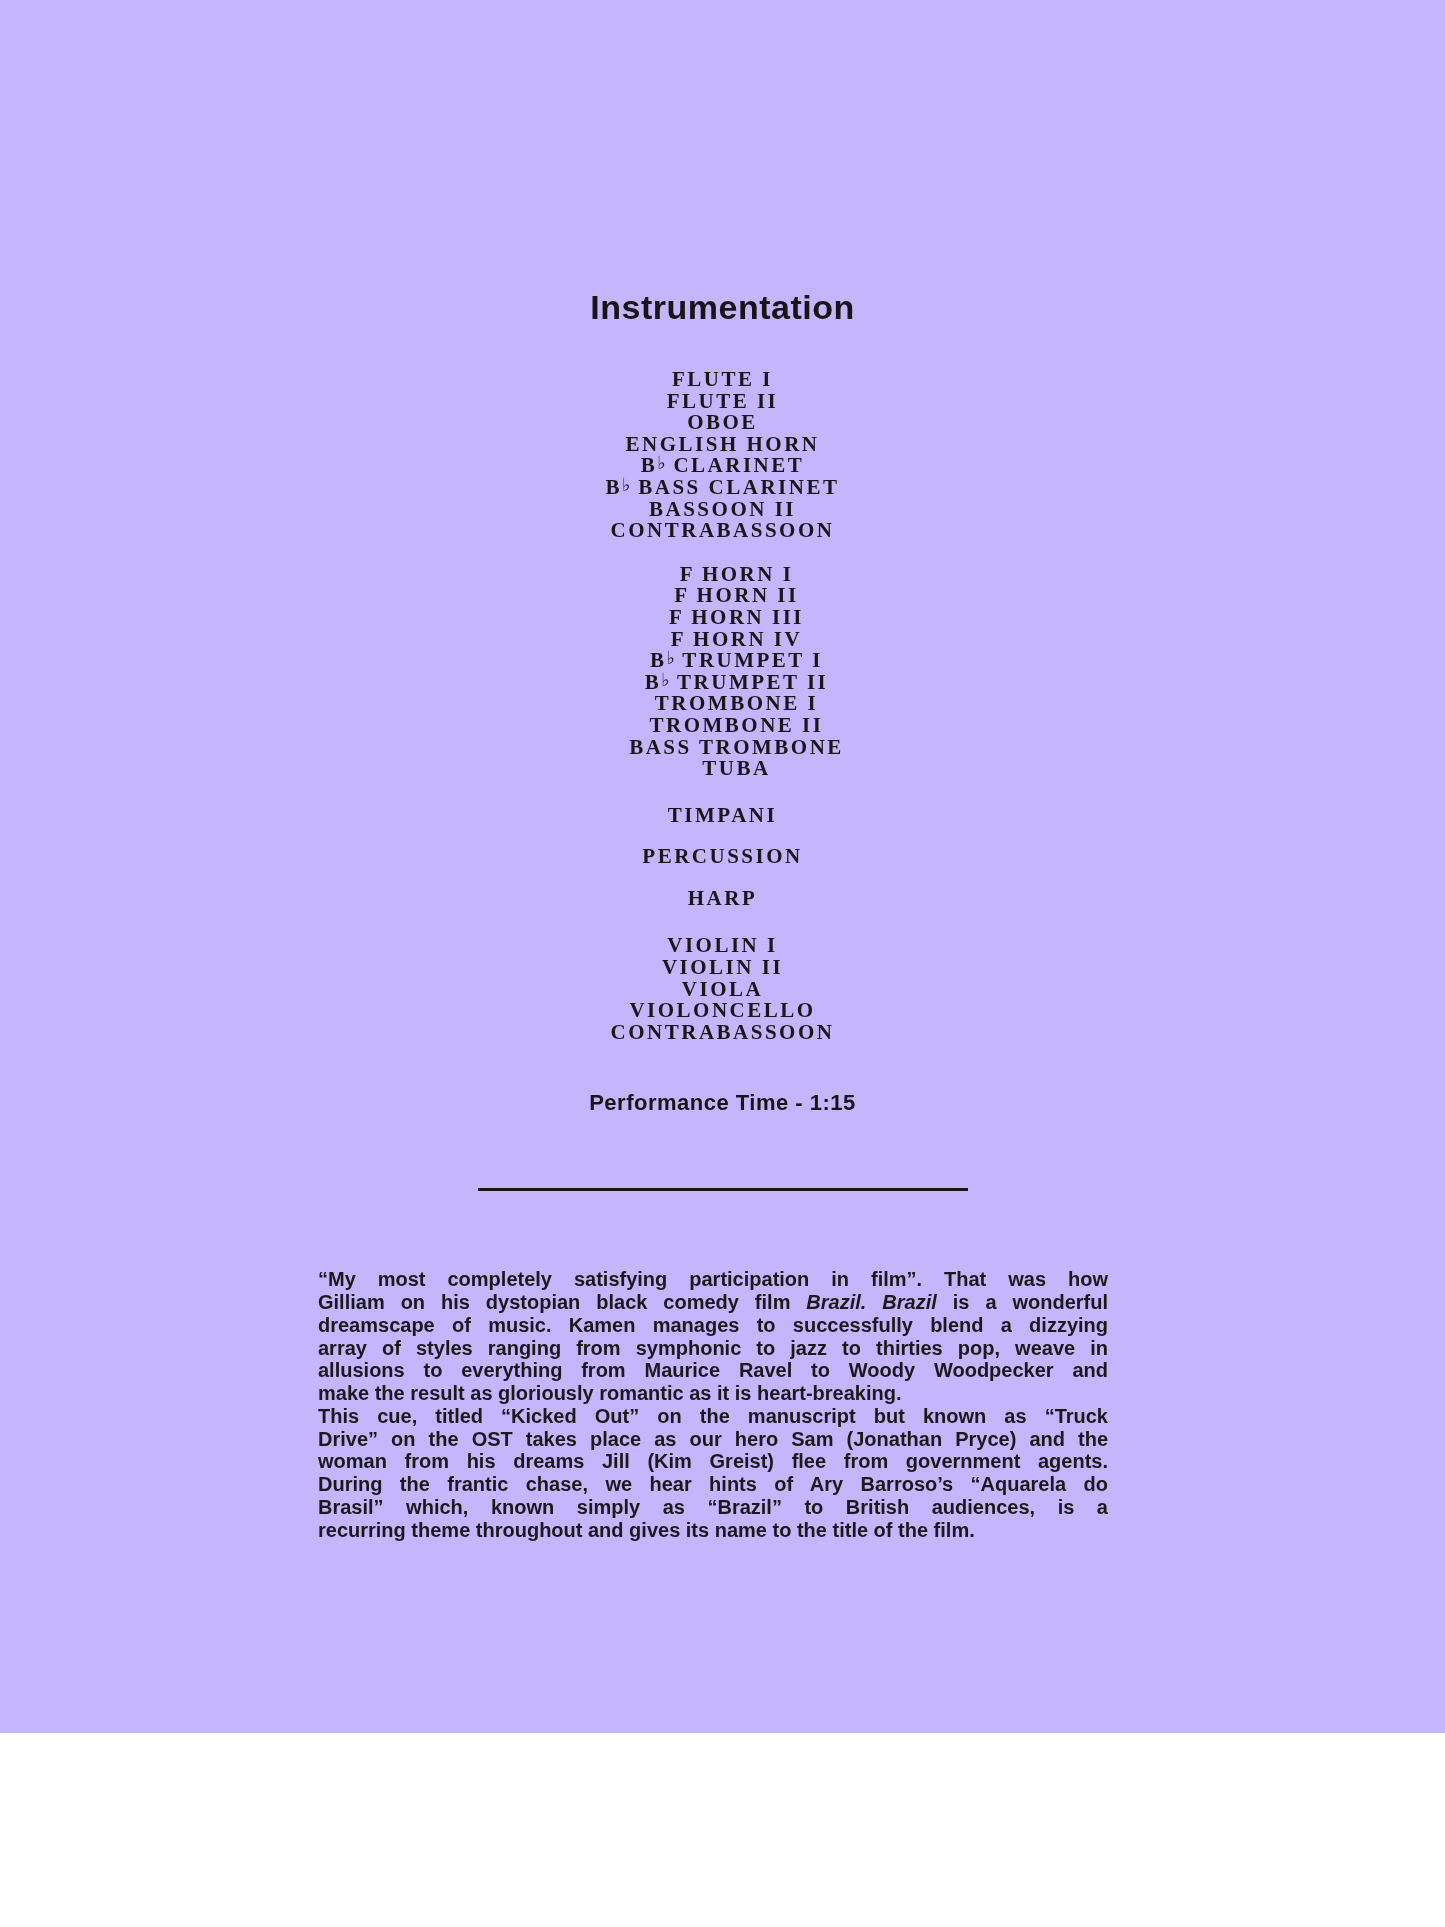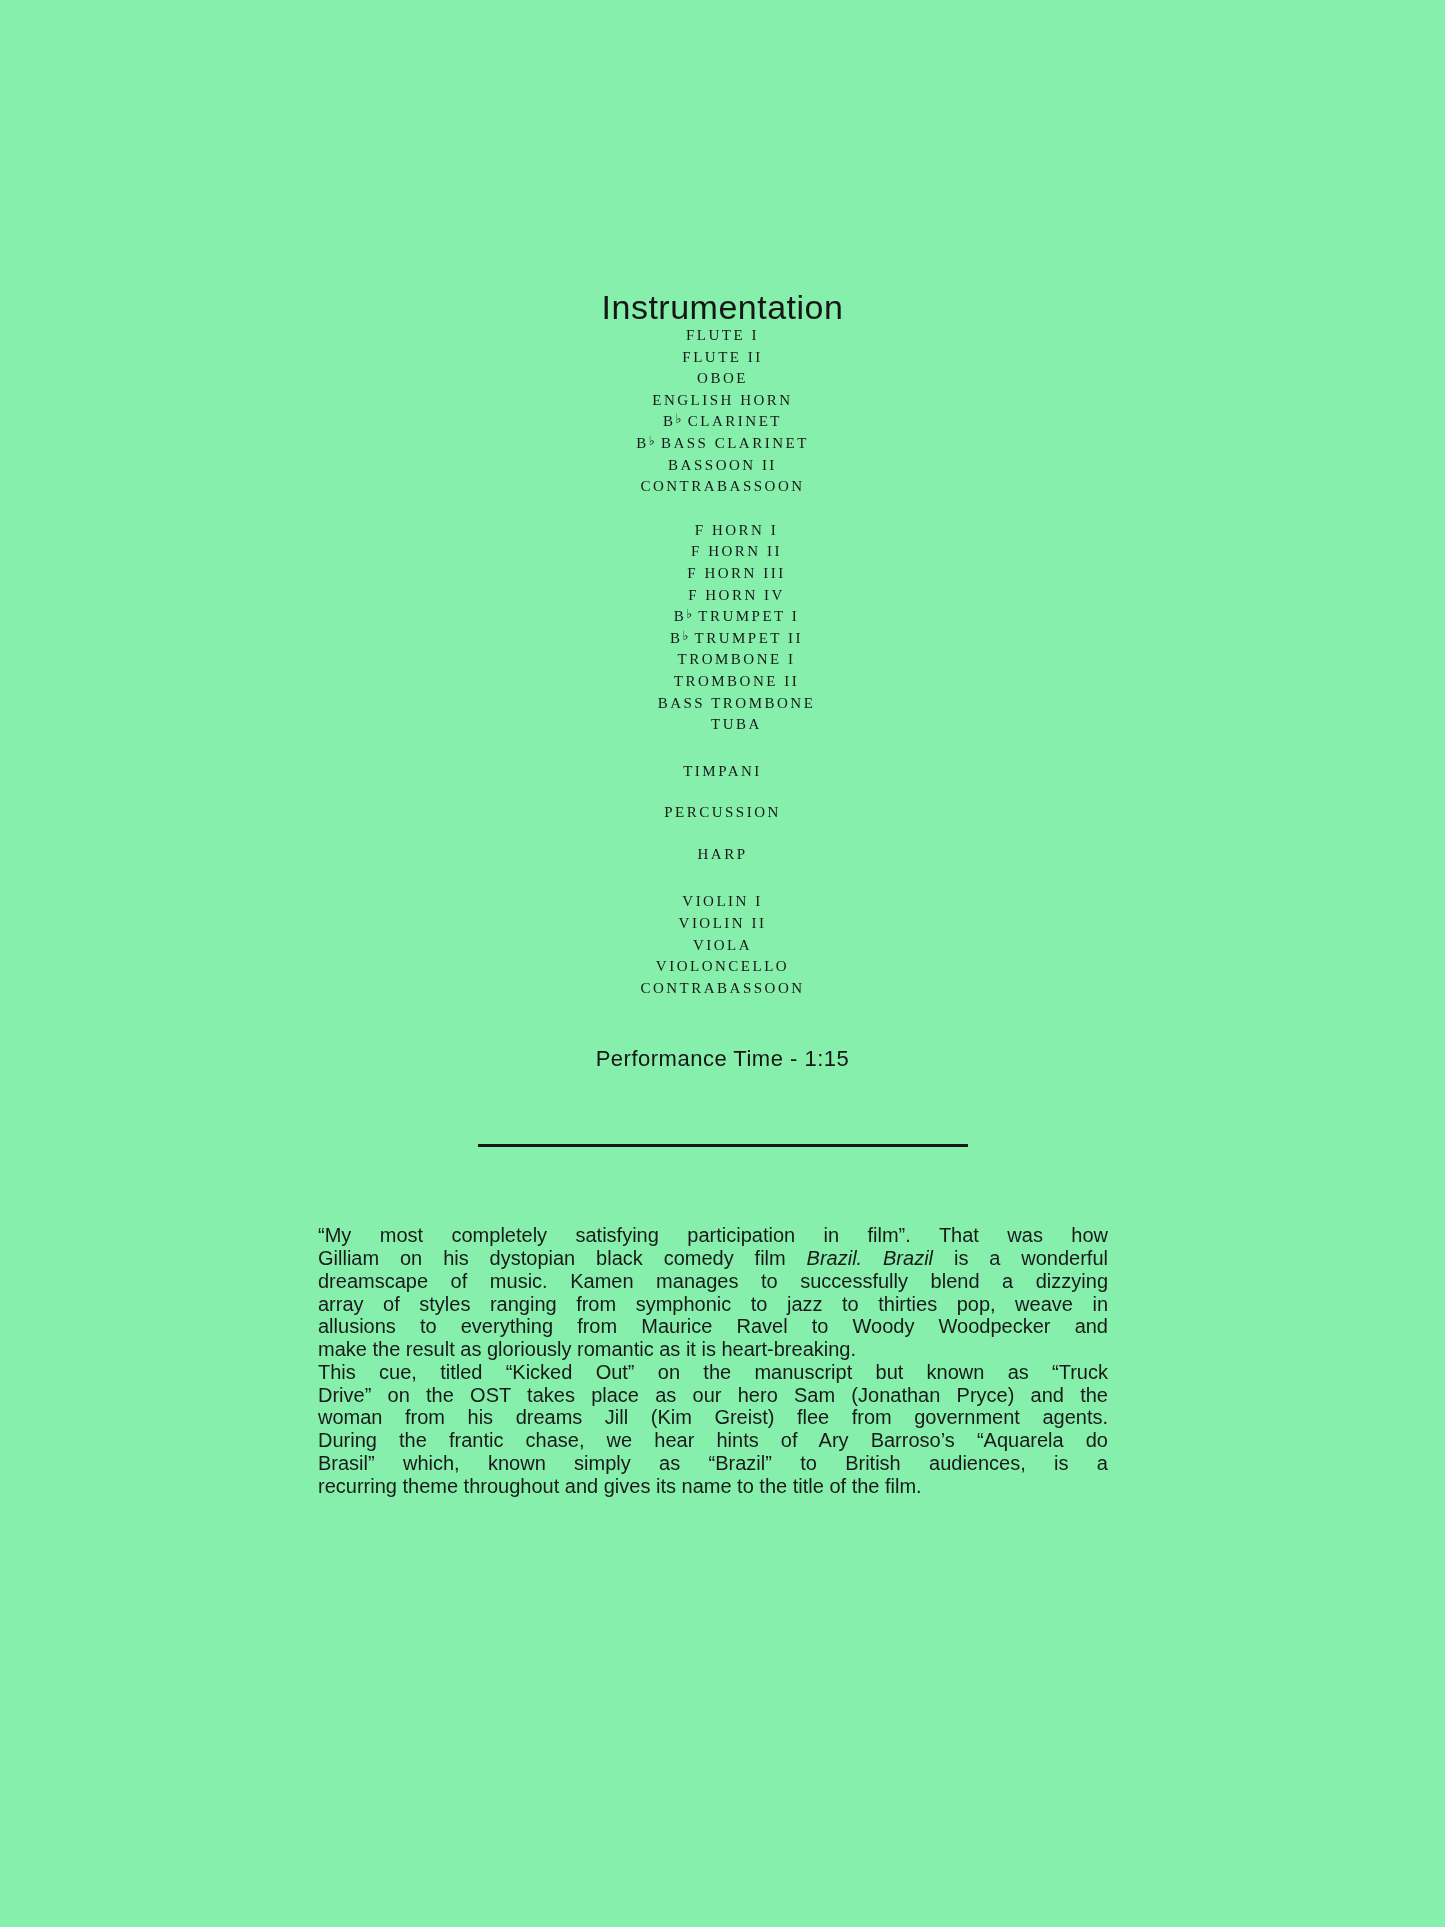--- a/index.html
+++ b/index.html
@@ -1,36 +1,38 @@
 <!DOCTYPE html>
 <html><head>
 <meta charset="utf-8">
 <style>
   html, body { margin: 0; padding: 0; background: #ffffff; }
   .sheet {
     position: relative;
     width: 1445px;
-    height: 1927px;
-    background: #86efac;
+    height: 1733px;
+    background: #c4b5fd;
     color: #161616;
     overflow: hidden;
+    font-weight: bold;
   }
   .page-title {
     padding-top: 289px;
     text-align: center;
     font-family: "Liberation Sans", "DejaVu Sans", sans-serif;
     font-size: 34px;
     letter-spacing: 0.5px;
     line-height: 36px;
     color: #161616;
   }
   .inst-list {
+    margin-top: 44px;
     text-align: center;
     font-family: "Liberation Serif", "DejaVu Serif", serif;
-    font-size: 15px;
+    font-size: 21px;
     line-height: 21.6px;
     letter-spacing: 2.5px;
     color: #181818;
   }
   .inst-item { white-space: nowrap; }
   .group-brass      { margin-top: 22px; padding-left: 28px; }
   .group-timpani    { margin-top: 25px; }
   .group-percussion { margin-top: 20px; }
   .group-harp       { margin-top: 20px; }
   .group-strings    { margin-top: 26px; }

